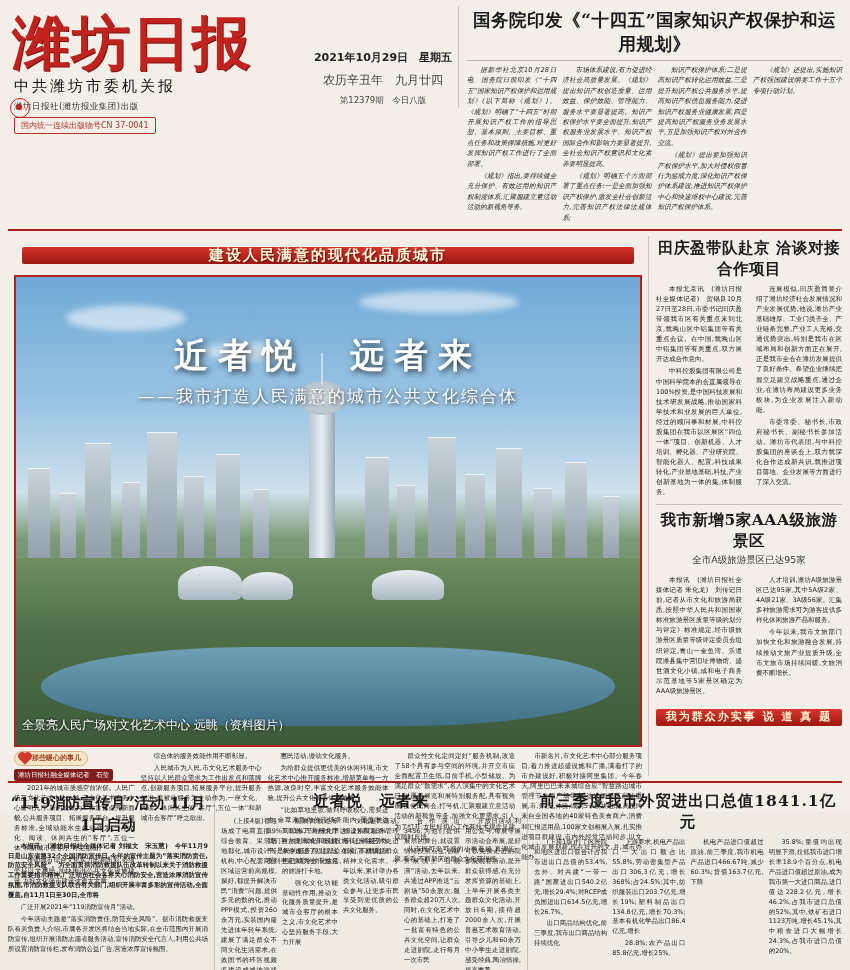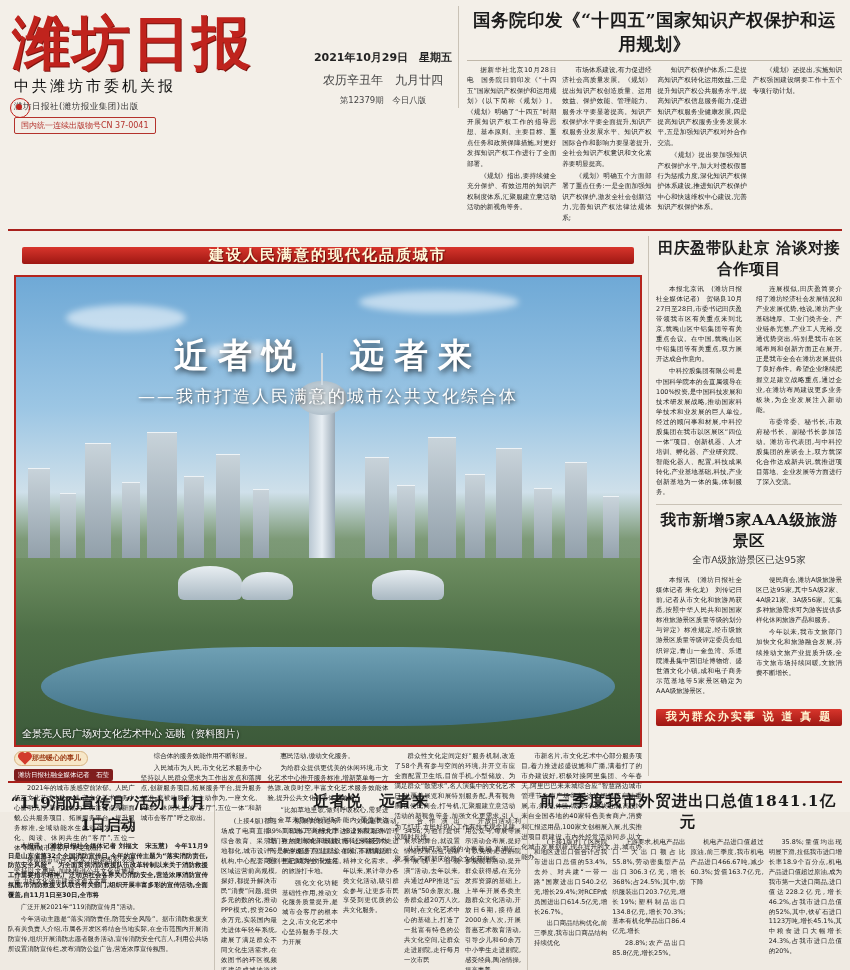--- a/index.html
+++ b/index.html
@@ -86,20 +86,21 @@
     border-bottom:1px solid #bfb7a9;
     margin-bottom:4px;
   }
   .mh-cols{
     display:flex;
     gap:6px;
     font-size:6.6px;
     line-height:1.58;
     text-align:justify;
     color:#1d1d1d;
+    font-style:italic;
   }
   .mh-cols .col{flex:1 1 0;}
   .mh-cols .col p{margin:0 0 2px 0;text-indent:2em;}
 
   
   .body-wrap{
     display:flex;
     margin-top:5px;
     height:540px;
     padding-left:6px;
@@ -192,22 +193,22 @@
   }
   .photo-sub{
     position:absolute;top:108px;left:0;right:0;text-align:center;
     color:#ffffff;
     font-family:"DejaVu Serif","Liberation Serif",serif;
     font-size:17px;
     letter-spacing:2px;
     text-shadow:1px 1px 4px rgba(0,0,0,.8);
   }
   .photo-cap{
-    position:absolute;left:6px;bottom:4px;
-    color:#fff;font-size:10px;line-height:1.5;
+    position:absolute;left:6px;bottom:11px;
+    color:#fff;font-size:12px;line-height:1.5;
     text-shadow:0 0 3px #000;
   }
 
   
   .under{
     display:flex;gap:6px;margin-top:4px;
     font-size:6.5px;line-height:1.55;text-align:justify;
   }
   .under .col{flex:1 1 0;}
   .under .col p{margin:0 0 2px 0;text-indent:2em;}
@@ -401,21 +402,21 @@
 
       <div class="r-rule"></div>
 
       <div class="r-head">我市新增5家AAA级旅游景区</div>
       <div class="r-sub">全市A级旅游景区已达95家</div>
       <div class="r-cols">
         <div class="col">
           <p>本报讯　(潍坊日报社全媒体记者 朱化龙)　刘传记日前,记者从市文化和旅游局获悉,按照中华人民共和国国家标准旅游景区质量等级的划分与评定》标准规定,经市级旅游景区质量等级评定委员会组织评定,青山一金鱼湾、乐道院潍县集中营旧址博物馆、盛世酒文化小镇,成和电子商务示范基地等5家景区确定为AAA级旅游景区。</p>
         </div>
         <div class="col">
-          <p>便民商会,潍坊A级旅游景区已达95家,其中5A级2家、4A级21家、3A级56家。汇集多种旅游需求可为游客提供多样化休闲旅游产品和服务。</p>
+          <p>人才培训,潍坊A级旅游景区已达95家,其中5A级2家、4A级21家、3A级56家。汇集多种旅游需求可为游客提供多样化休闲旅游产品和服务。</p>
           <p>今年以来,我市文旅部门加快文化和旅游融合发展,持续推动文旅产业提质升级,全市文旅市场持续回暖,文旅消费不断增长。</p>
         </div>
       </div>
 
       <div class="r-banner">
         <div class="bar"></div>
         <span>我为群众办实事 说 道 真 题</span>
       </div>
     </div>
   </div>

